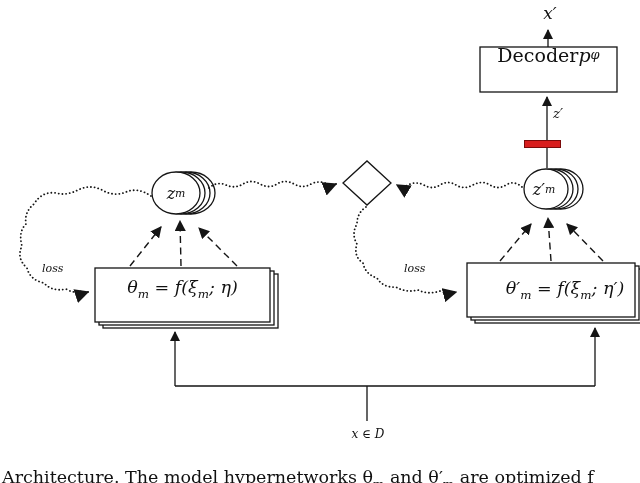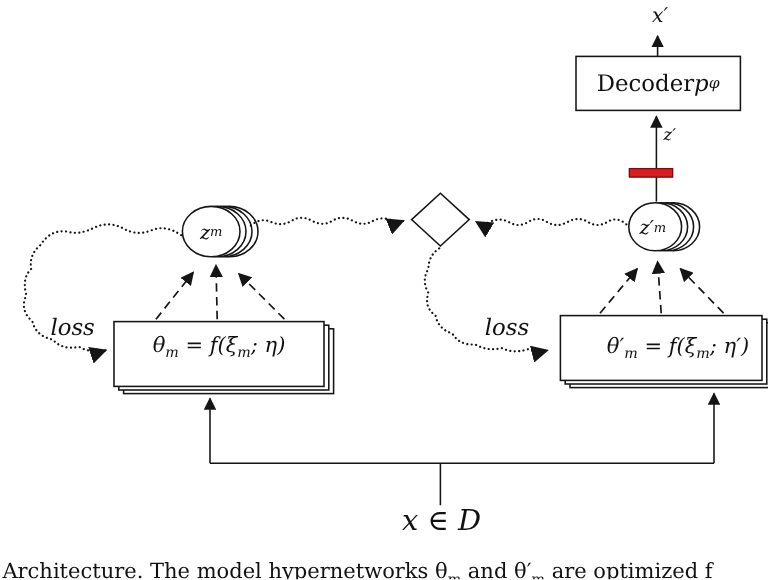--- a/index.html
+++ b/index.html
@@ -15,25 +15,25 @@
   .sheet{fill:#ffffff;stroke:#151515;stroke-width:1.3;}
   .solid{stroke:#151515;stroke-width:1.3;fill:none;}
   .dashed{stroke:#151515;stroke-width:1.4;fill:none;stroke-dasharray:7 4.5;}
   .dotted{stroke:#151515;stroke-width:1.8;fill:none;stroke-dasharray:0.1 3.6;stroke-linecap:round;}
   .lbl{position:absolute;font-style:italic;white-space:nowrap;}
   .lbl sub{font-size:68%;font-style:italic;}
   .center{display:flex;align-items:center;justify-content:center;text-align:center;}
   .boxlbl{font-size:17.5px;}
   .decoder-lbl{font-size:19px;font-style:normal;}
   .decoder-lbl .it{font-style:italic;}
-  .loss-lbl{font-size:19px;text-align:right;}
+  .loss-lbl{font-size:11px;text-align:right;}
   .latent-lbl{font-size:16px;}
   .small-lbl{font-size:13.5px;}
   .xprime-lbl{font-size:17px;}
-  .input-lbl{font-size:24px;text-align:center;}
+  .input-lbl{font-size:12px;text-align:center;}
   #stop-grad{
     position:absolute;left:524px;top:140px;width:37px;height:8px;
     background:#d81e1e;border:1px solid #7a0b0b;box-sizing:border-box;
   }
   #caption{
     position:absolute;left:2px;top:467px;width:680px;
     font-size:17.5px;font-style:normal;white-space:nowrap;
   }
   #caption sub{font-size:68%;}
 </style>
@@ -92,21 +92,21 @@
     <path class="solid" marker-end="url(#arr)" d="M547,168 L547,97"></path>
     <path class="solid" marker-end="url(#arr)" d="M548,47 L548,30"></path>
   </svg>
 
   <div id="stop-grad"></div>
 
   <div class="lbl xprime-lbl center" style="left:530px;top:3px;width:40px;height:20px;">
     <span>x′</span>
   </div>
 
-  <div class="lbl decoder-lbl center" style="left:480px;top:47px;width:137px;height:45px;">
+  <div class="lbl decoder-lbl center" style="left:480px;top:32px;width:137px;height:45px;">
     <span>Decoder </span>
       <span class="it">p</span>
       <sub class="it">φ</sub>
   </div>
 
   <div class="lbl small-lbl" style="left:553px;top:105px;">
     <span>z′</span>
   </div>
 
   <div class="lbl latent-lbl center" style="left:146px;top:182px;width:60px;height:22px;">

